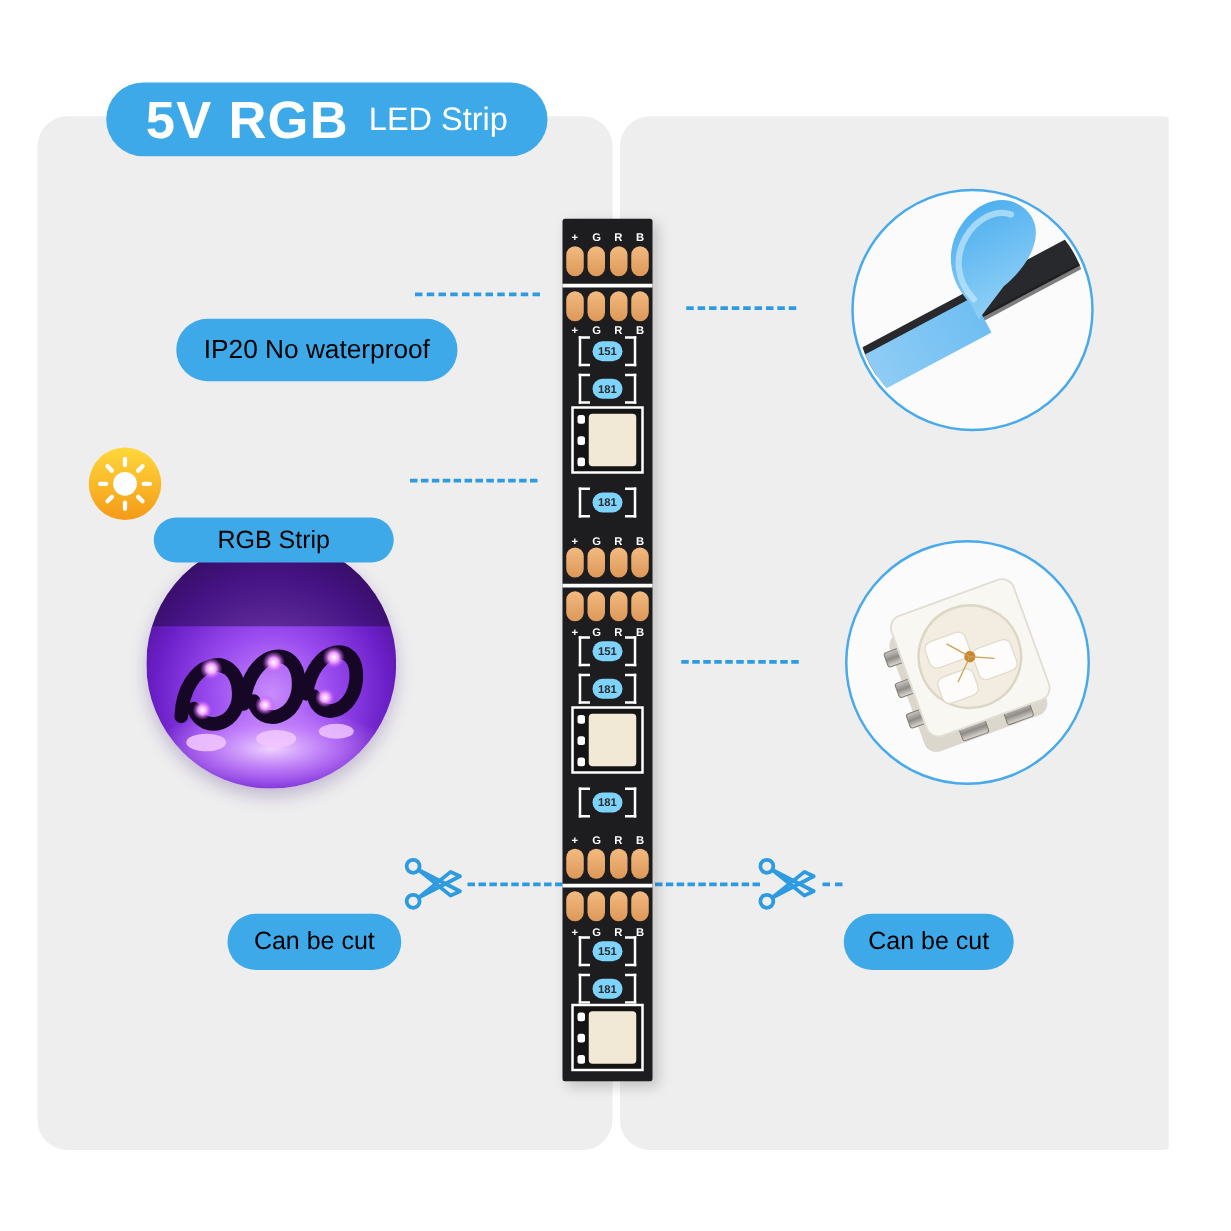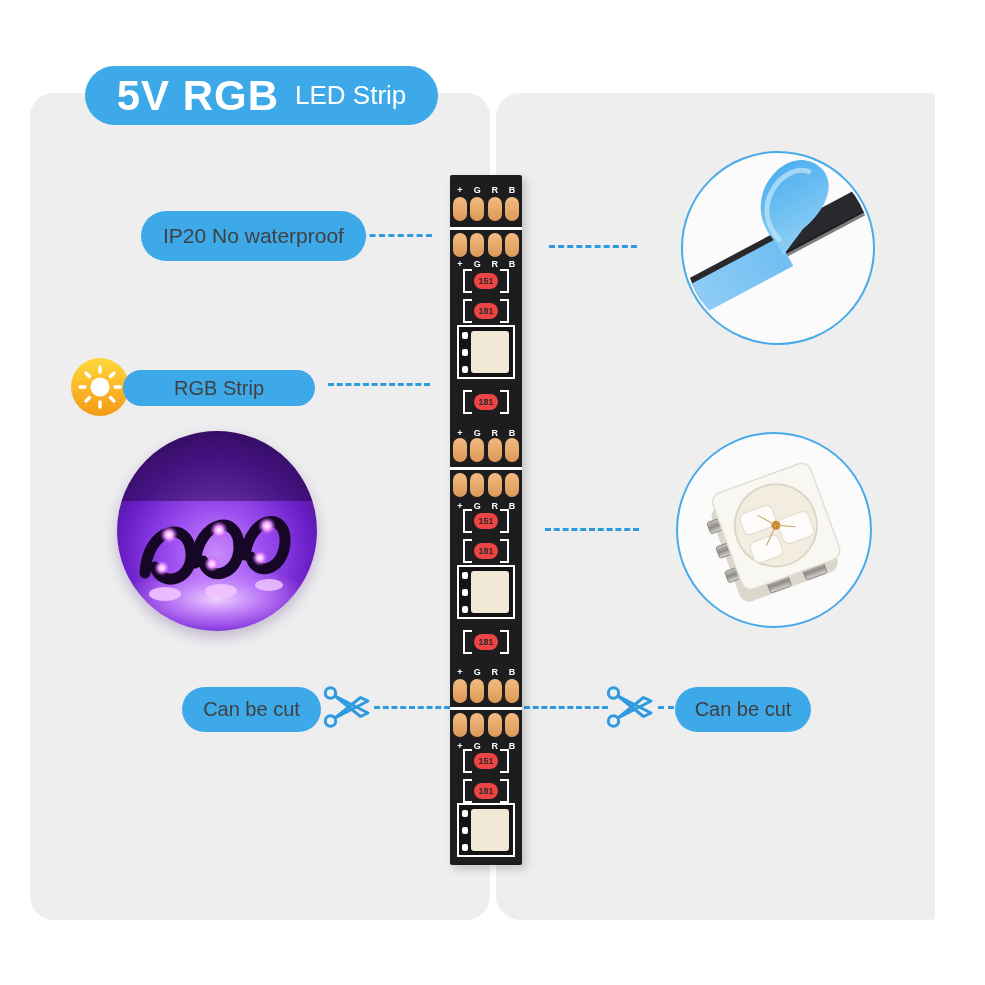--- a/index.html
+++ b/index.html
@@ -8,22 +8,22 @@
 
   .panel{position:absolute;top:93px;height:827px;background:#EEEEEF;border-radius:24px;}
   .panel-left{left:30px;width:460px;}
   .panel-right{left:496px;width:456px;}
 
   .banner{position:absolute;left:85px;top:66px;width:353px;height:59px;background:#3DA9E8;
           border-radius:30px;display:flex;align-items:center;justify-content:center;gap:16px;color:#fff;z-index:6;}
   .banner .t1{font-size:42px;font-weight:800;letter-spacing:1px;}
   .banner .t2{font-size:26px;font-weight:400;}
 
-  .pill{position:absolute;background:#3DA9E8;color:#404040;border-radius:999px;display:flex;
-        align-items:center;justify-content:center;z-index:5;white-space:nowrap;}
+  .pill{position:absolute;background:#3DA9E8;color:#000000;border-radius:999px;display:flex;
+        align-items:center;justify-content:center;z-index:5;white-space:nowrap;margin-top:44px;}
   .pill-ip20{left:141px;top:211px;height:50px;padding:0 22px;font-size:21px;}
   .pill-rgb{left:123px;top:370px;width:192px;height:36px;font-size:20px;}
   .pill-cut-l{left:182px;top:687px;width:139px;height:45px;font-size:20px;}
   .pill-cut-r{left:675px;top:687px;width:136px;height:45px;font-size:20px;}
 
   .dash{position:absolute;height:0;border-top:3px dashed #2F9BDF;z-index:4;}
 
   .circle{position:absolute;border-radius:50%;z-index:4;}
   .circle-outline{background:#FBFBFB;border:2px solid #49AAE9;box-sizing:border-box;overflow:hidden;}
   .circle-photo{overflow:hidden;box-shadow:0 6px 14px rgba(60,20,110,.25);}
@@ -36,21 +36,21 @@
          z-index:7;border-radius:2px;box-shadow:4px 4px 10px rgba(0,0,0,.18);}
   .strip > div{position:absolute;left:0;width:100%;}
   .strip-sym{display:flex;justify-content:space-evenly;height:10px;}
   .strip-sym span{width:15px;text-align:center;color:#fff;font-size:9px;font-weight:700;line-height:10px;}
   .strip-pads{display:flex;justify-content:space-evenly;height:24px;}
   .strip-pads .pad{width:14px;height:24px;border-radius:7px;background:linear-gradient(#F3BA80,#DC9858);}
   .strip-cut{height:3px;background:#fff;}
   .strip-res{left:13px !important;width:46px !important;height:24px;display:flex;align-items:center;}
   .strip-res .bl{width:7px;height:20px;border:2px solid #fff;border-right:none;}
   .strip-res .br{width:7px;height:20px;border:2px solid #fff;border-left:none;}
-  .strip-res b{flex:1;height:16px;margin:0 2px;background:#ef4444;border-radius:8px;color:#2b2b2b;
+  .strip-res b{flex:1;height:16px;margin:0 2px;background:#7dd3fc;border-radius:8px;color:#2b2b2b;
                font-size:9px;font-weight:700;display:flex;align-items:center;justify-content:center;}
   .strip-led{left:7px !important;width:58px !important;height:54px;border:2px solid #fff;
              box-sizing:border-box;background:#141414;}
   .strip-led i{position:absolute;left:3px;width:6px;height:7px;background:#fff;border-radius:2px;}
   .strip-led i.p1{top:5px;} .strip-led i.p2{top:22px;} .strip-led i.p3{top:39px;}
   .strip-led em{position:absolute;left:12px;top:4px;right:4px;bottom:4px;background:#F1E9D6;border-radius:3px;}
 
   .scissors{position:absolute;z-index:5;}
 </style>
 </head>

